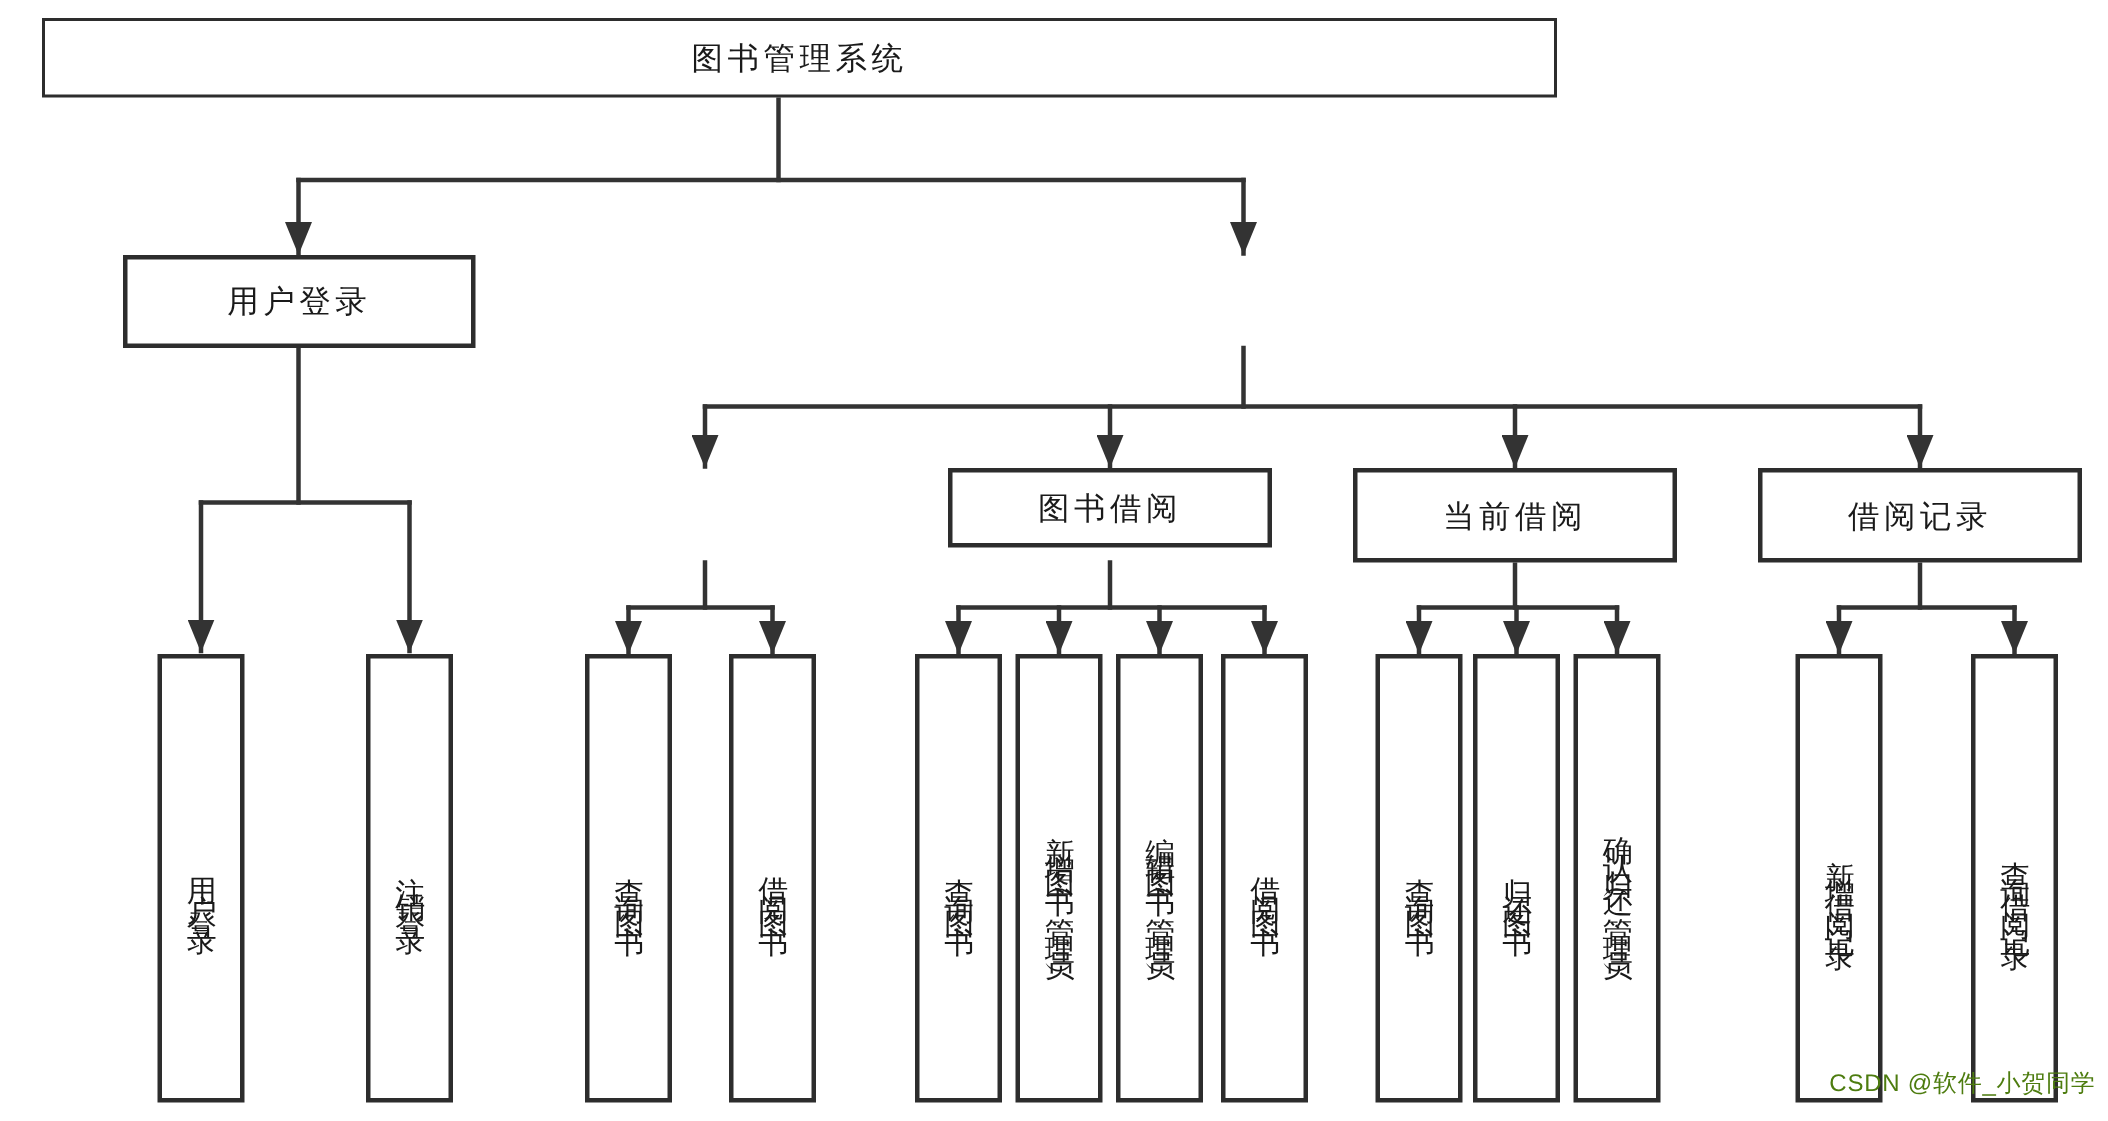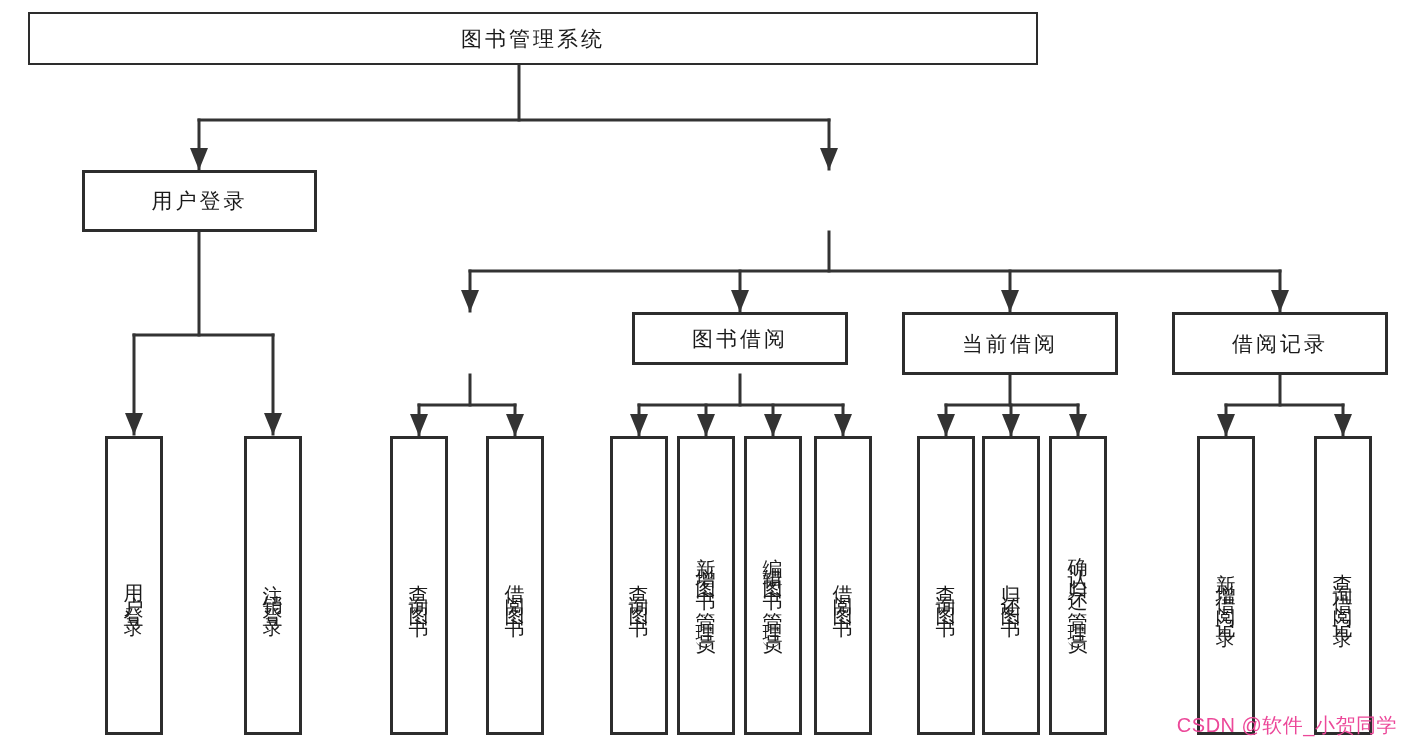--- a/index.html
+++ b/index.html
@@ -43,22 +43,22 @@
     font-size: 20px;
     line-height: 1;
     letter-spacing: 11px;
     margin-bottom: -11px;
     white-space: normal;
   }
   .watermark {
     position: absolute;
     top: 712px;
     right: 8px;
-    font-size: 20px;
-    color: #ec4899;
+    font-size: 16px;
+    color: #4d7c0f;
     letter-spacing: 0.5px;
     white-space: nowrap;
   }
 </style>
 </head>
 <body>
 
 <div class="canvas">
 
   <svg class="connector-layer" width="1405" height="747" viewBox="0 0 1405 747" xmlns="http://www.w3.org/2000/svg">

